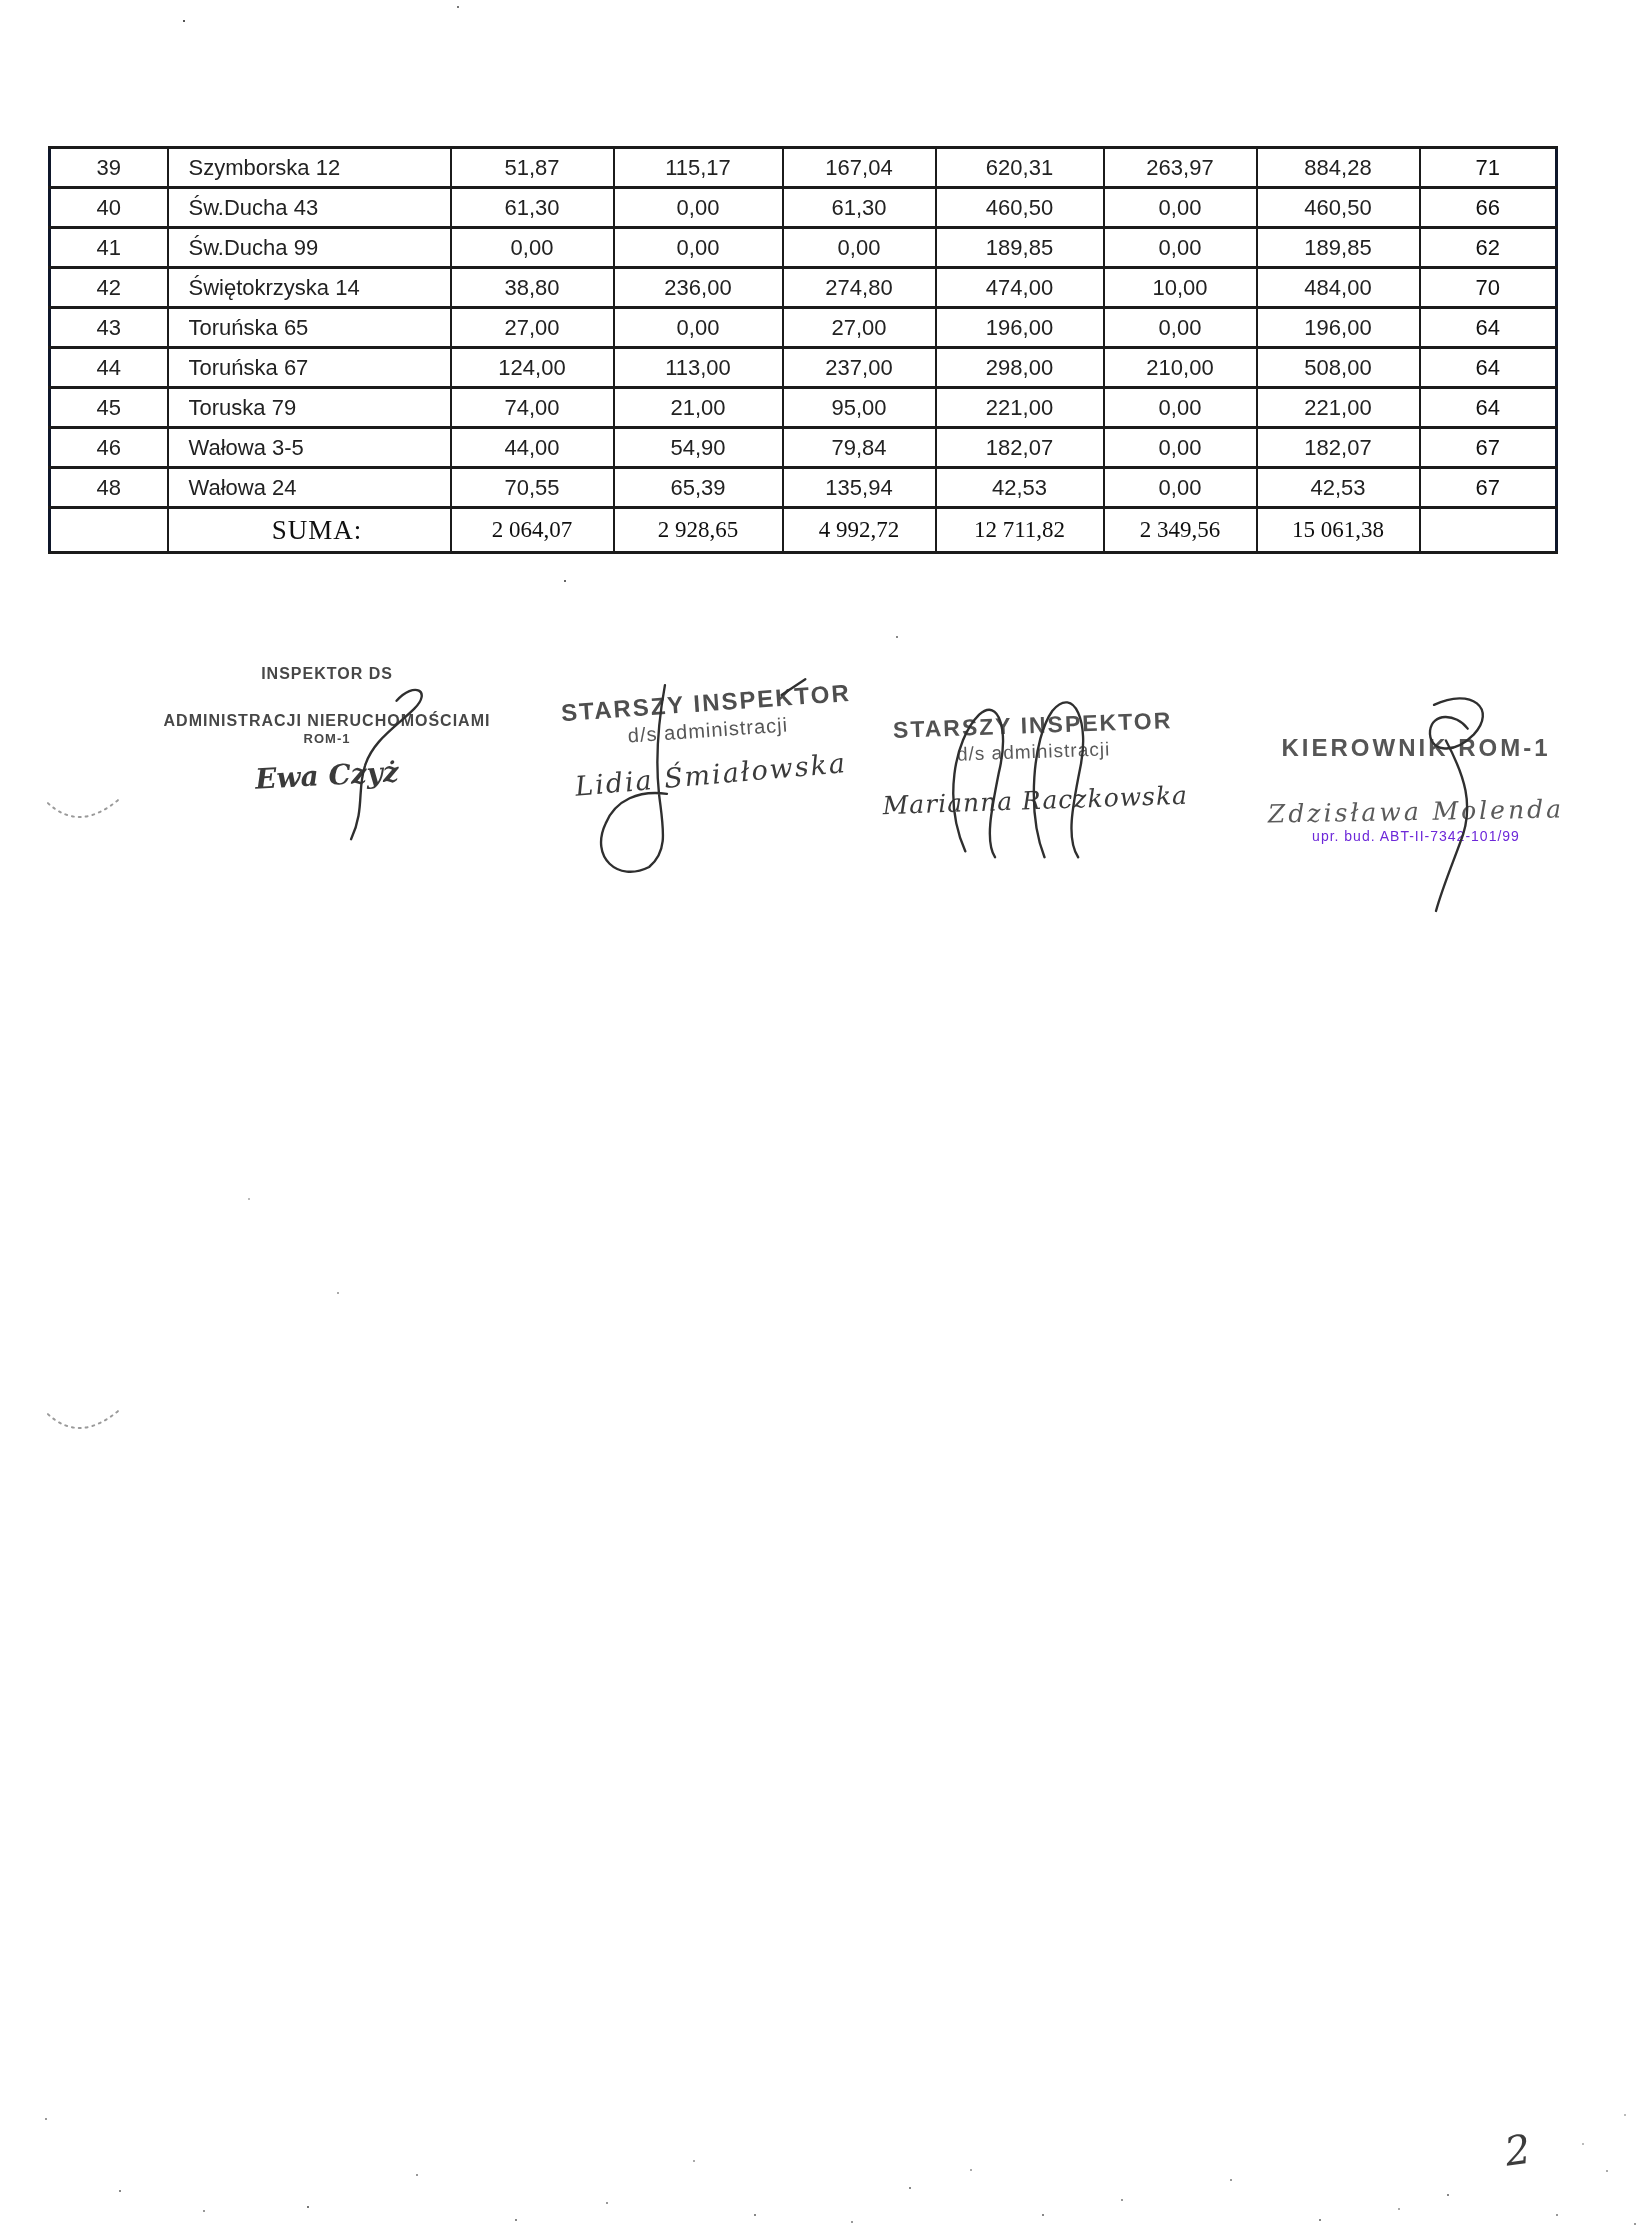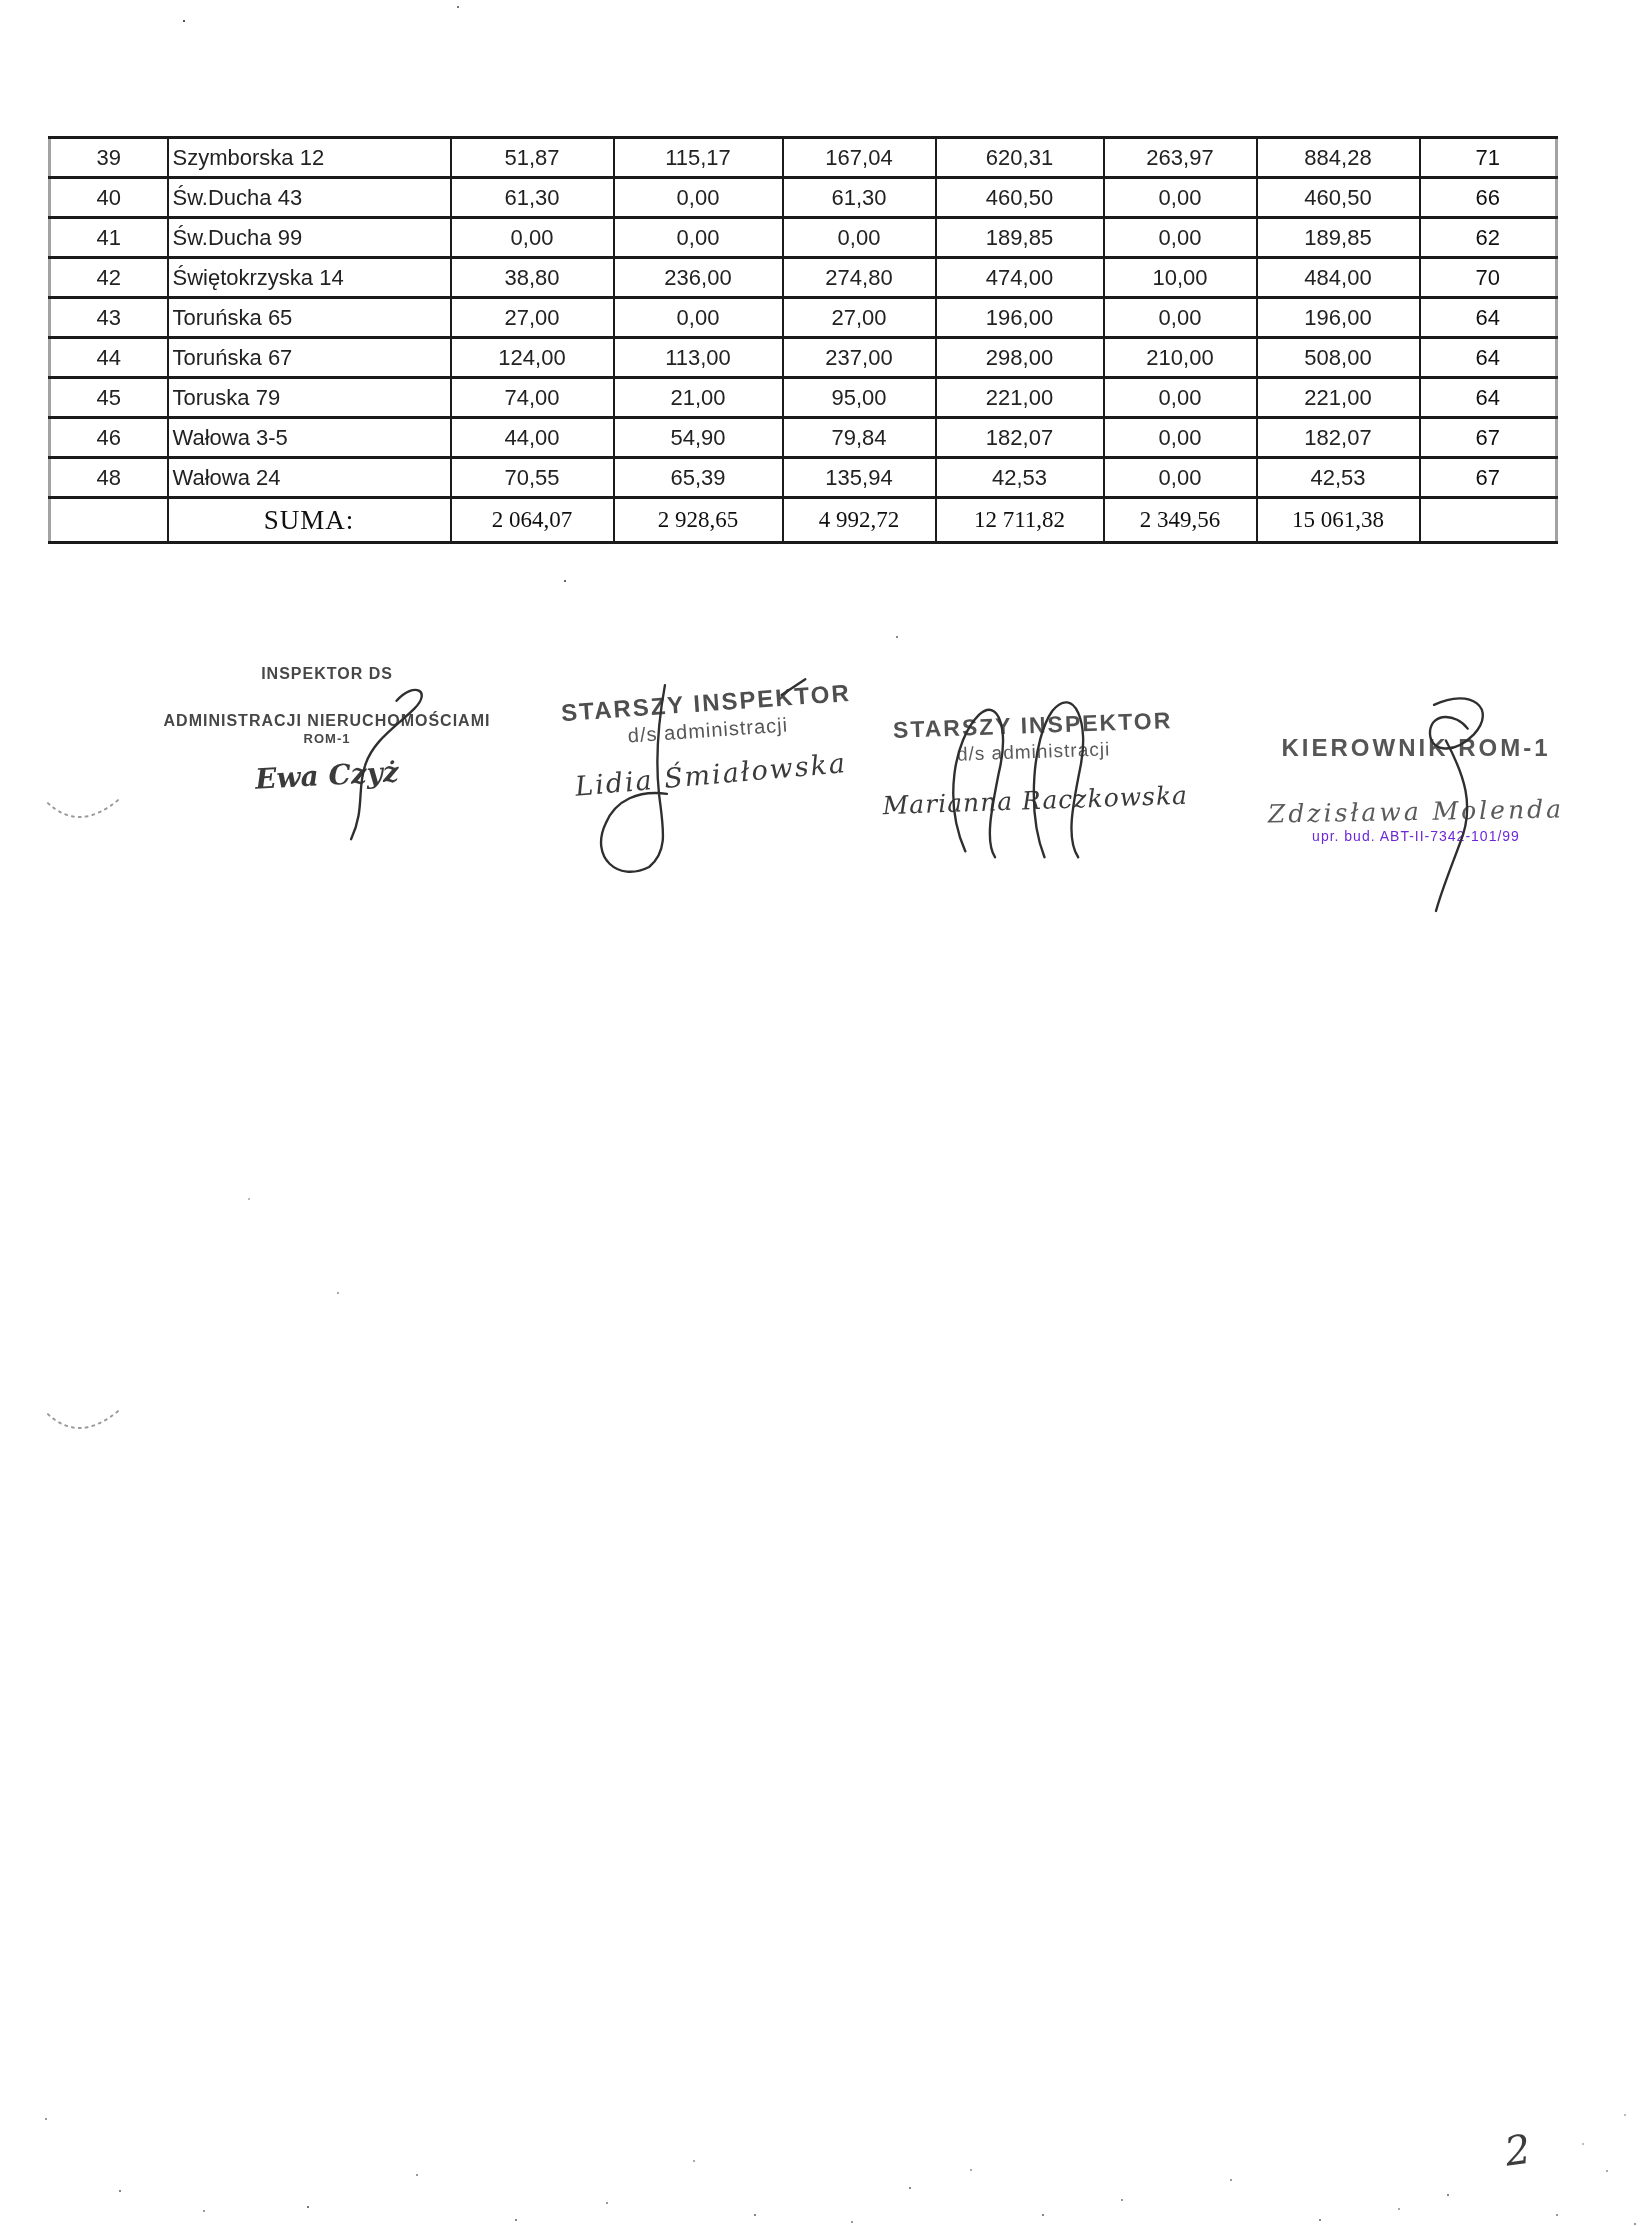--- a/index.html
+++ b/index.html
@@ -6,36 +6,36 @@
   body{
     width:1647px;height:2227px;
     background:#ffffff;
     position:relative;
     font-family:"Liberation Sans", sans-serif;
     color:#1c1c1c;
     overflow:hidden;
   }
   
   .sheet-table{
-    position:absolute;left:48px;top:136px;width:1509px;
+    position:absolute;left:48px;top:146px;width:1509px;
     border-collapse:collapse;table-layout:fixed;
-    border:3px solid #a3a3a3;
+    border:3px solid #0f172a;
   }
   .sheet-table td{
     border:2px solid #1b1b1b;
     border-top-width:3px;border-bottom-width:3px;
     height:37px;
     font-size:22px;
     text-align:center;
     padding:0 4px;
     white-space:nowrap;
     overflow:hidden;
     color:#222;
   }
-  .sheet-table td.name{text-align:left;padding-left:4px;}
+  .sheet-table td.name{text-align:left;padding-left:20px;}
   .sheet-table td.pct{font-weight:400;color:#111;}
   .sheet-table tr.suma td{
     font-family:"Liberation Serif", serif;
     font-weight:400;font-size:23px;height:42px;color:#101010;text-align:center;
   }
   .sheet-table tr.suma td.name{font-size:27px;letter-spacing:1px;}
   
   .sig{position:absolute;text-align:center;}
   .stamp-line{color:#474747;font-weight:700;letter-spacing:1px;line-height:1.25;}
   .sig .hand{

